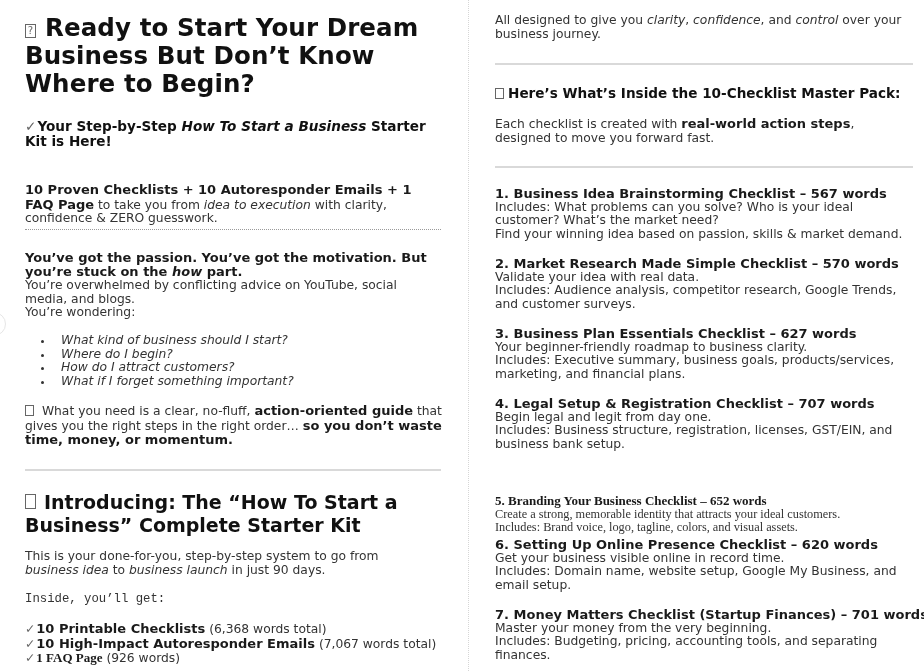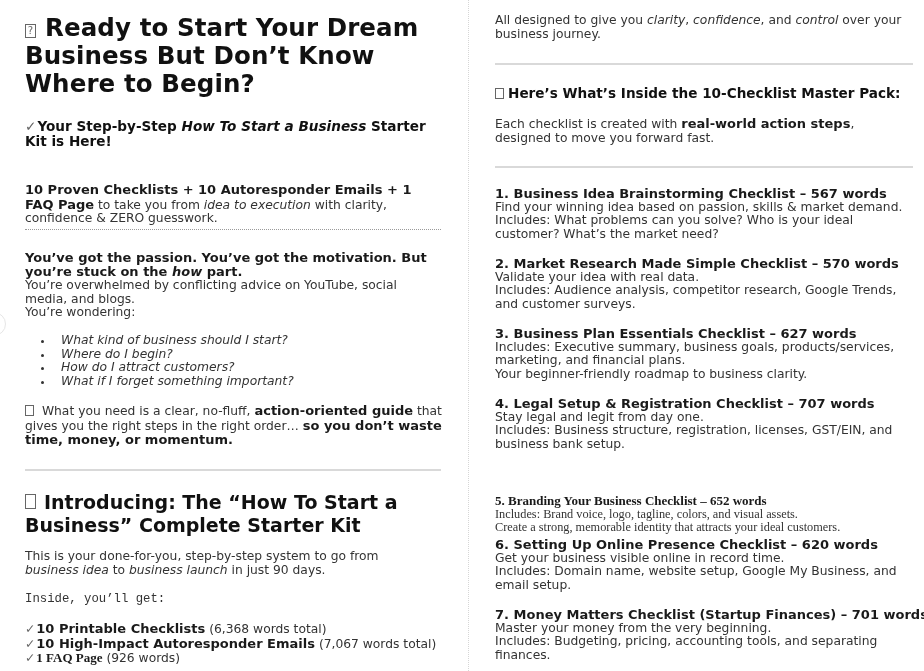--- a/index.html
+++ b/index.html
@@ -124,46 +124,46 @@
   </h3>
 
   <p style="position:absolute; top:117px; left:0; width:380px;">
     <span>Each checklist is created with </span><b style="font-size:13px;">real-world action steps</b><span>, designed to move you forward fast.</span>
   </p>
 
   <hr class="rule rule-solid" style="position:absolute; top:166px; left:0; width:418px;">
 
   <div class="checklist-item" style="position:absolute; top:187px; left:0; width:424px;">
     <p class="title" style="font-size:13px;">1. Business Idea Brainstorming Checklist – 567 words</p>
+    <p>Includes: What problems can you solve? Who is your ideal customer? What’s the market need?</p>
     <p>Find your winning idea based on passion, skills &amp; market demand.</p>
-    <p>Includes: What problems can you solve? Who is your ideal customer? What’s the market need?</p>
   </div>
 
   <div class="checklist-item" style="position:absolute; top:257px; left:0; width:424px;">
     <p class="title" style="font-size:13px;">2. Market Research Made Simple Checklist – 570 words</p>
     <p>Validate your idea with real data.</p>
     <p>Includes: Audience analysis, competitor research, Google Trends, and customer surveys.</p>
   </div>
 
   <div class="checklist-item" style="position:absolute; top:327px; left:0; width:420px;">
     <p class="title" style="font-size:13px;">3. Business Plan Essentials Checklist – 627 words</p>
+    <p>Your beginner-friendly roadmap to business clarity.</p>
     <p>Includes: Executive summary, business goals, products/services, marketing, and financial plans.</p>
-    <p>Your beginner-friendly roadmap to business clarity.</p>
   </div>
 
   <div class="checklist-item" style="position:absolute; top:397px; left:0; width:420px;">
     <p class="title" style="font-size:13px;">4. Legal Setup &amp; Registration Checklist – 707 words</p>
-    <p>Stay legal and legit from day one.</p>
+    <p>Begin legal and legit from day one.</p>
     <p>Includes: Business structure, registration, licenses, GST/EIN, and business bank setup.</p>
   </div>
 
   <div class="checklist-item" style="position:absolute; top:494px; left:0; width:400px;font-family:Liberation Serif, serif;">
     <p class="title" style="font-size:13px;">5. Branding Your Business Checklist – 652 words</p>
+    <p>Create a strong, memorable identity that attracts your ideal customers.</p>
     <p>Includes: Brand voice, logo, tagline, colors, and visual assets.</p>
-    <p>Create a strong, memorable identity that attracts your ideal customers.</p>
   </div>
 
   <div class="checklist-item" style="position:absolute; top:538px; left:0; width:420px;">
     <p class="title" style="font-size:13px;">6. Setting Up Online Presence Checklist – 620 words</p>
     <p>Get your business visible online in record time.</p>
     <p>Includes: Domain name, website setup, Google My Business, and email setup.</p>
   </div>
 
   <div class="checklist-item" style="position:absolute; top:608px; left:0; width:424px;">
     <p class="title" style="font-size:13px; white-space:nowrap;">7. Money Matters Checklist (Startup Finances) – 701 words</p>

